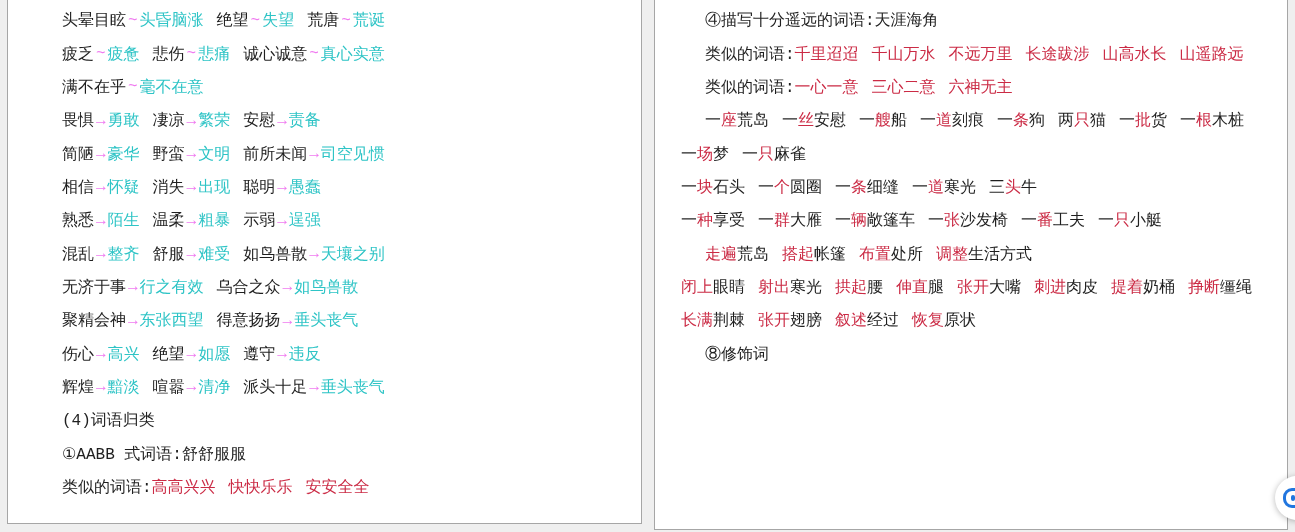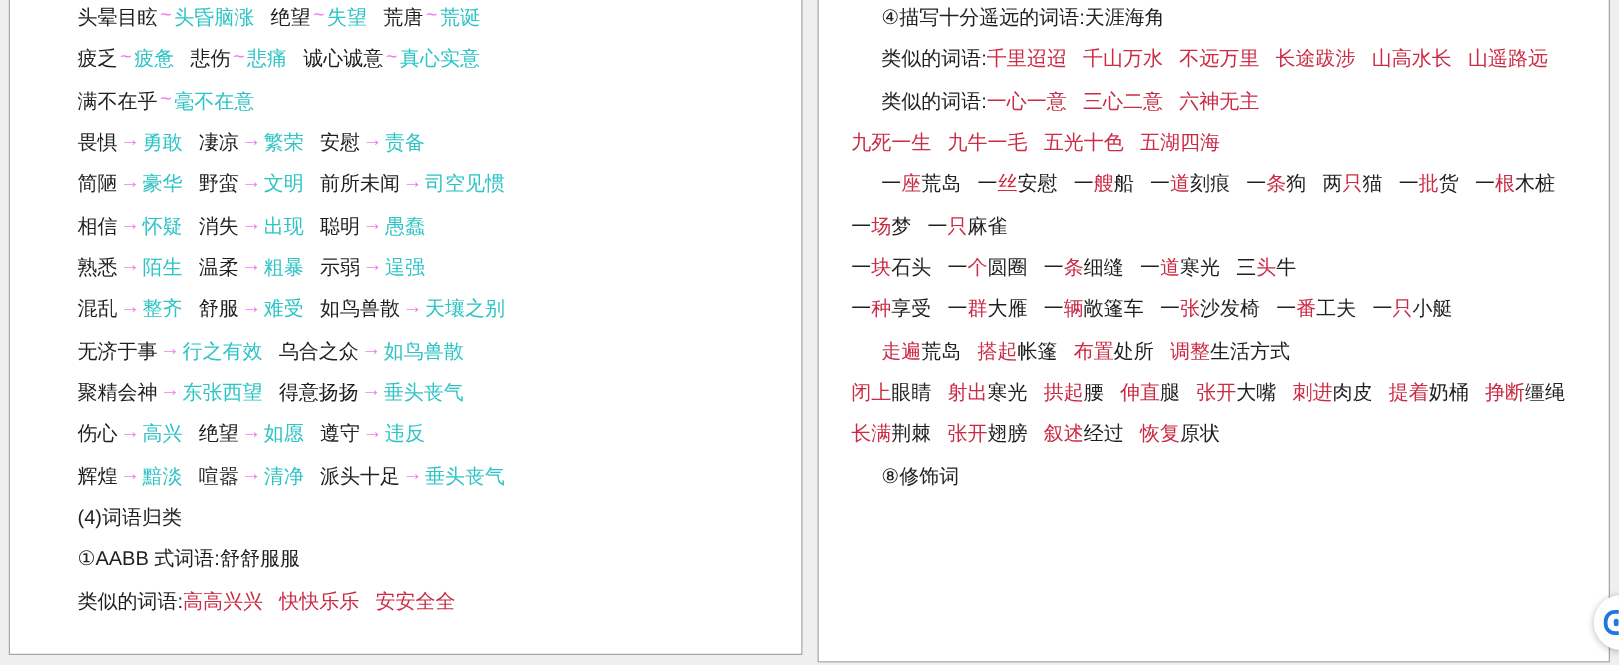--- a/index.html
+++ b/index.html
@@ -19,23 +19,25 @@
     overflow:hidden;
   }
   .page-left{left:7px;width:635px;height:530px;}
   .page-right{left:654px;width:634px;height:536px;}
   .content{padding-top:9px;}
   .page-left .content{padding-left:54px;padding-right:10px;}
   .page-right .content{padding-left:26px;padding-right:8px;}
   .row{
     height:33.35px;
     display:flex;
+    align-items:center;
     white-space:nowrap;
     font-size:16px;
     color:var(--base);
+    font-family:Liberation Mono, monospace;
   }
   .row.indent{padding-left:24px;}
   .sk{color:var(--base);}
   .st{color:var(--teal);}
   .sm{color:var(--pink);padding:0 2px;}
   .sr{color:var(--red);}
   .sg{display:inline-block;width:13px;}
   .float-btn{
     position:absolute;
     left:1275px;top:476px;
@@ -243,29 +245,20 @@
         <span class="sr">山遥路远</span>
       </div>
       <div class="row indent">
         <span class="sk">类似的词语:</span>
         <span class="sr">一心一意</span>
         <span class="sg"></span>
         <span class="sr">三心二意</span>
         <span class="sg"></span>
         <span class="sr">六神无主</span>
       </div>
-      <div class="row">
-        <span class="sr">九死一生</span>
-        <span class="sg"></span>
-        <span class="sr">九牛一毛</span>
-        <span class="sg"></span>
-        <span class="sr">五光十色</span>
-        <span class="sg"></span>
-        <span class="sr">五湖四海</span>
-      </div>
       <div class="row indent">
         <span class="sk">一</span>
         <span class="sr">座</span>
         <span class="sk">荒岛</span>
         <span class="sg"></span>
         <span class="sk">一</span>
         <span class="sr">丝</span>
         <span class="sk">安慰</span>
         <span class="sg"></span>
         <span class="sk">一</span>

